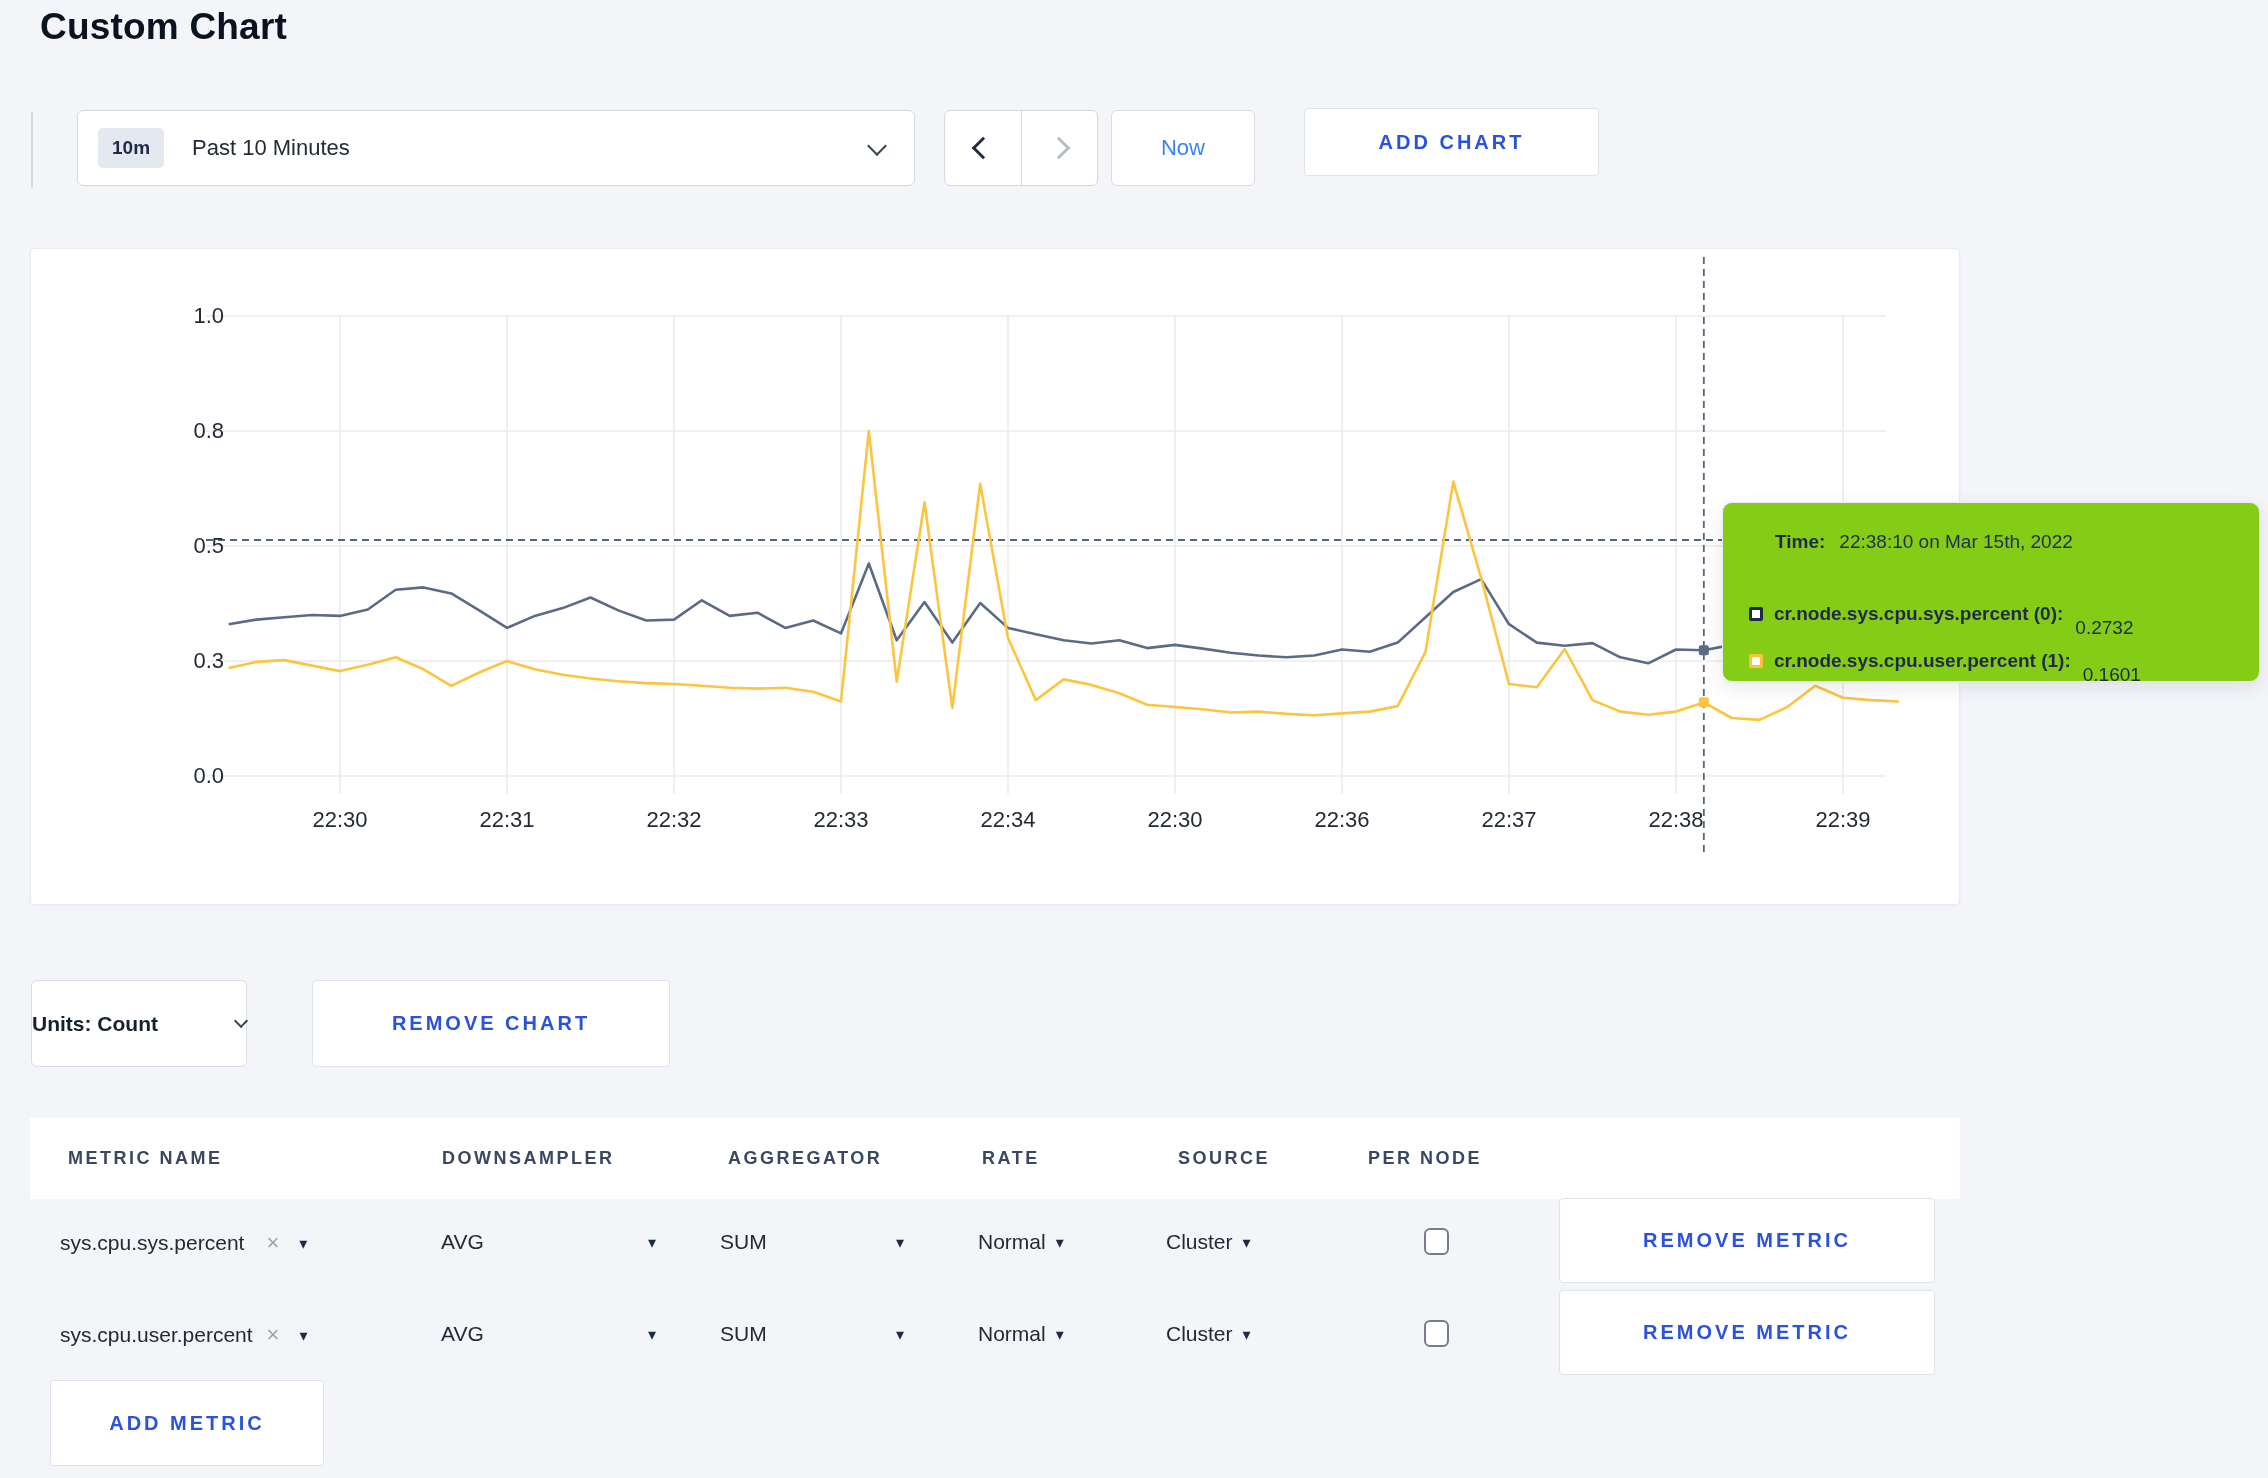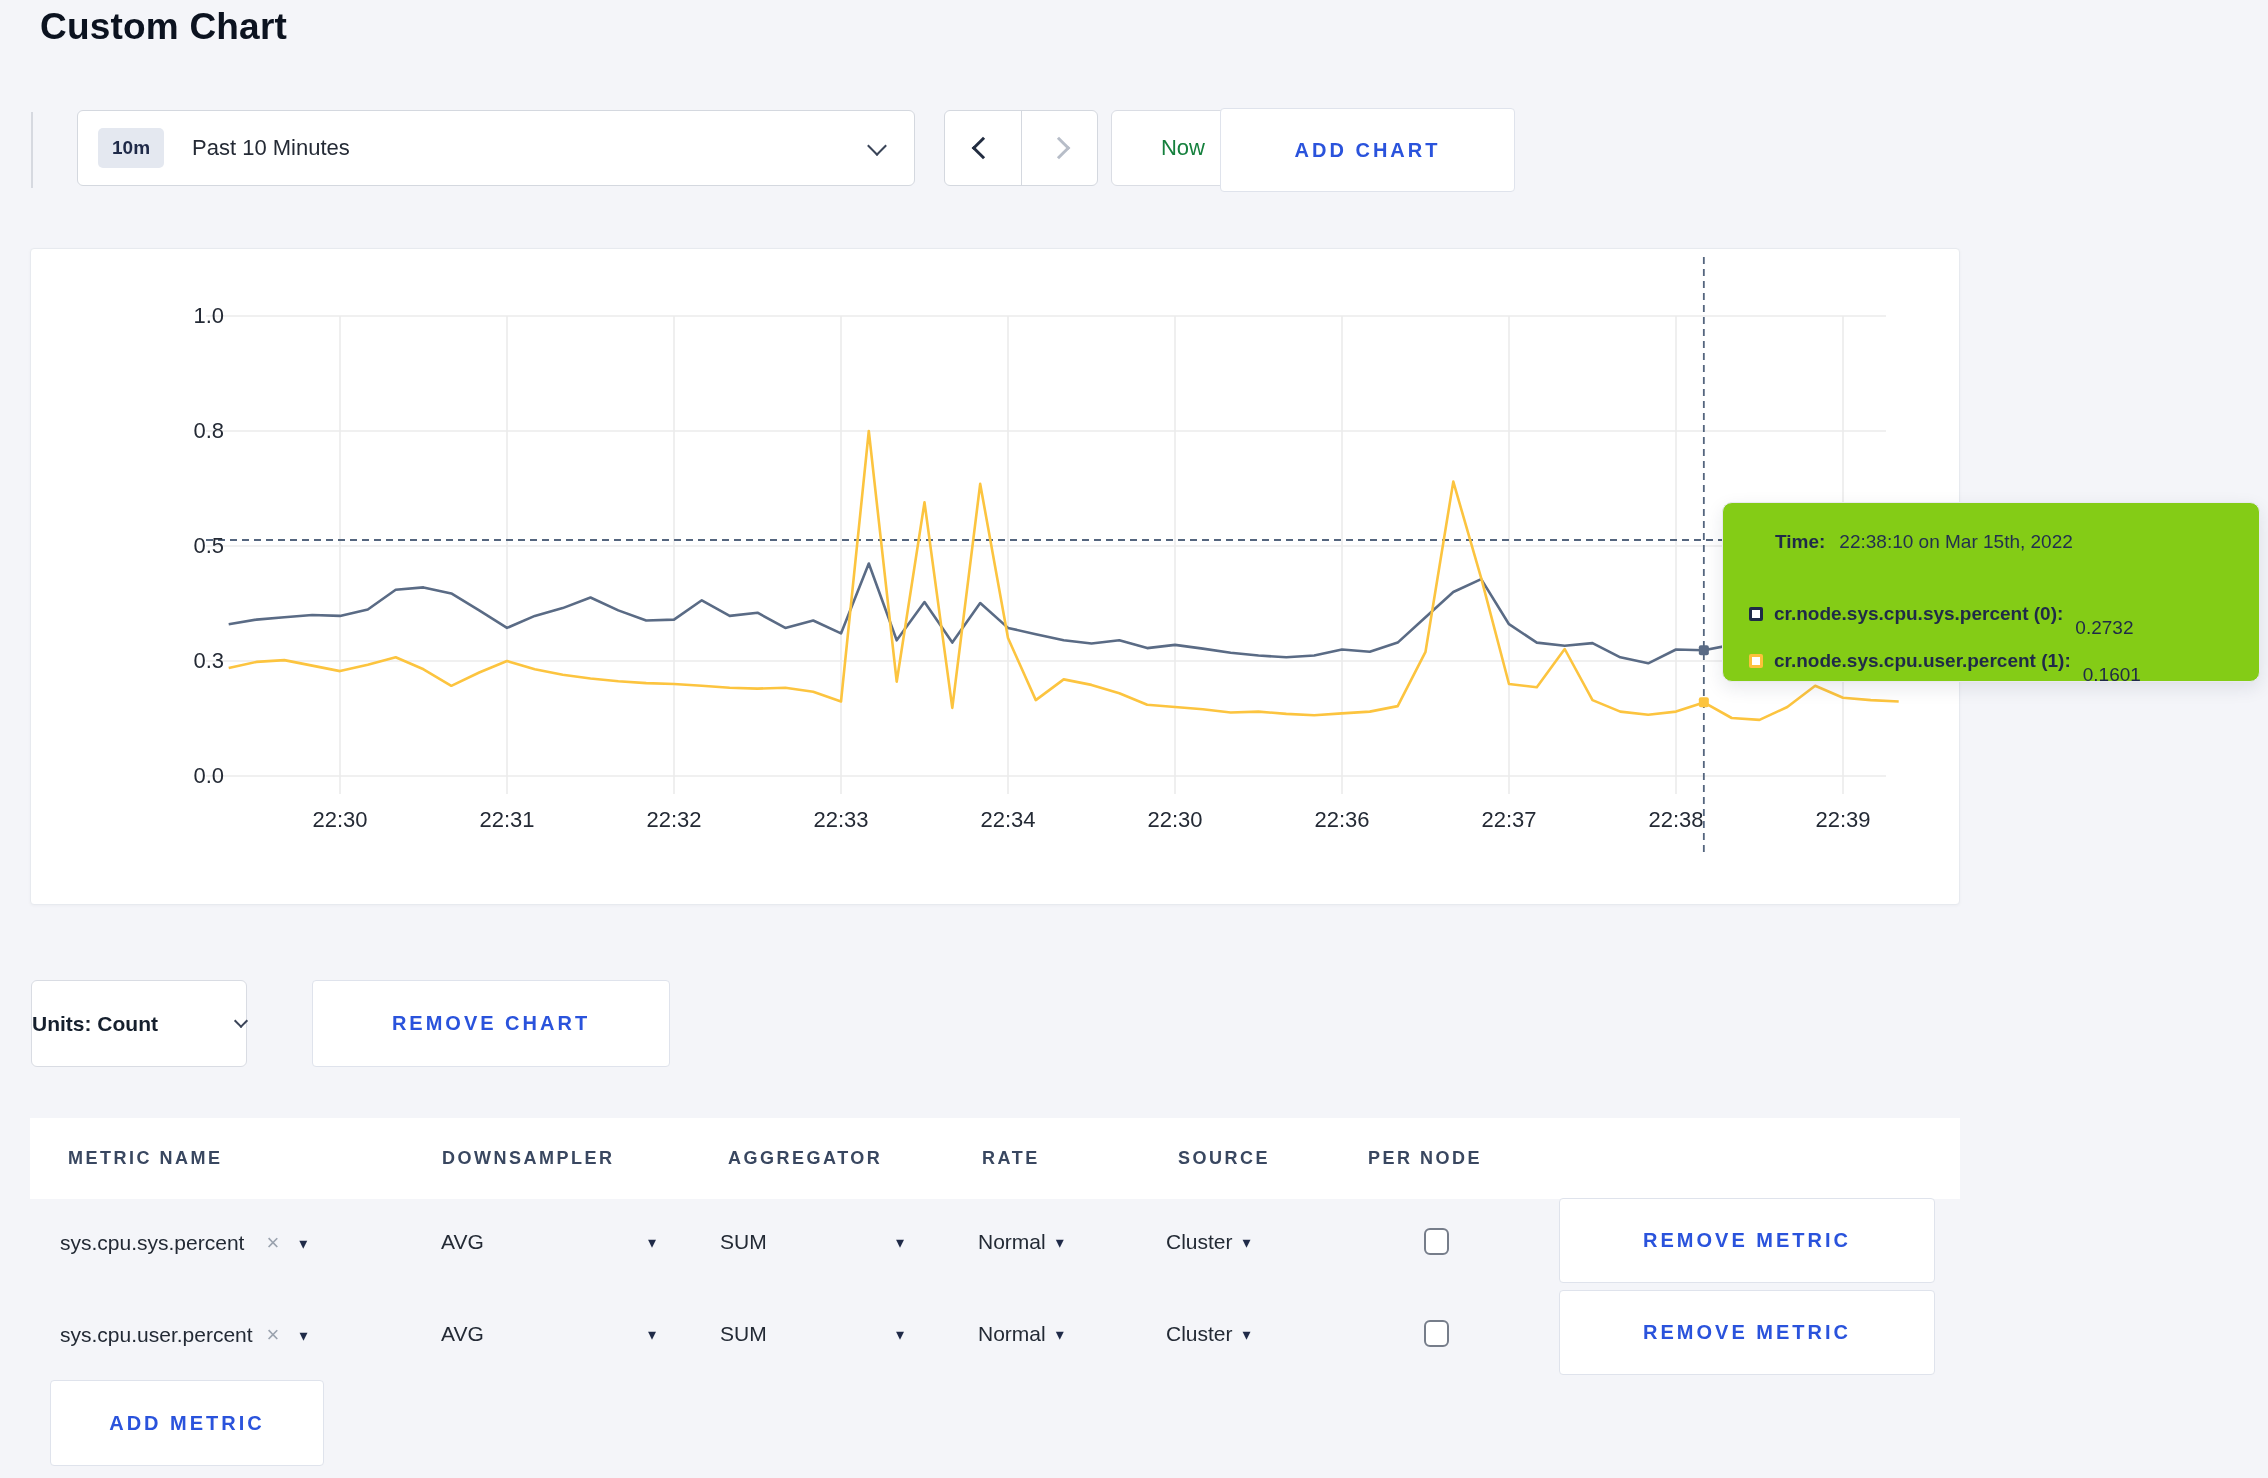--- a/index.html
+++ b/index.html
@@ -29,26 +29,26 @@
   .chev.left { transform:rotate(135deg); }
   .chev.right{ transform:rotate(-45deg); }
   .time-select .chev-wrap { margin-left:auto; margin-right:30px; }
 
   .nav-group { left:944px; top:110px; width:154px; height:76px; background:#fff; border:1px solid #d4d8df; border-radius:6px; display:flex; }
   .nav-btn { flex:1; display:flex; align-items:center; justify-content:center; cursor:pointer; }
   .nav-btn.prev { border-right:1px solid #d4d8df; }
   .nav-btn.prev .chev { border-color:#222c40; width:16px; height:16px; border-width:3.5px; }
   .nav-btn.next .chev { border-color:#b7bdc8; width:16px; height:16px; border-width:3.5px; }
   .now-btn { left:1111px; top:110px; width:144px; height:76px; background:#fff; border:1px solid #dadde4; border-radius:6px;
-    color:#15803d; font-size:22px; display:flex; align-items:center; justify-content:center; }
+    color:#3b82f6; font-size:22px; display:flex; align-items:center; justify-content:center; }
   .blue-btn {
     background:#fff; border:1px solid #dfe3ec; border-radius:4px; color:#2a53dc;
     font-size:20px; font-weight:600; letter-spacing:3px; display:flex; align-items:center; justify-content:center; cursor:pointer;
   }
-  .add-chart-btn { left:1220px; top:108px; width:295px; height:84px; }
+  .add-chart-btn { left:1304px; top:108px; width:295px; height:68px; }
 
   
   .chart-card { left:30px; top:248px; width:1930px; height:657px; background:#fff; border:1px solid #e7eaef; border-radius:4px;
     box-shadow:0 1px 3px rgba(40,50,70,.04); }
   .chart-card svg { position:absolute; left:0; top:0; }
   .ytick { position:absolute; width:95px; text-align:right; font-size:22px; color:#242a35; }
   .xtick { position:absolute; transform:translateX(-50%); font-size:22px; color:#242a35; }
 
   
   .tooltip {

